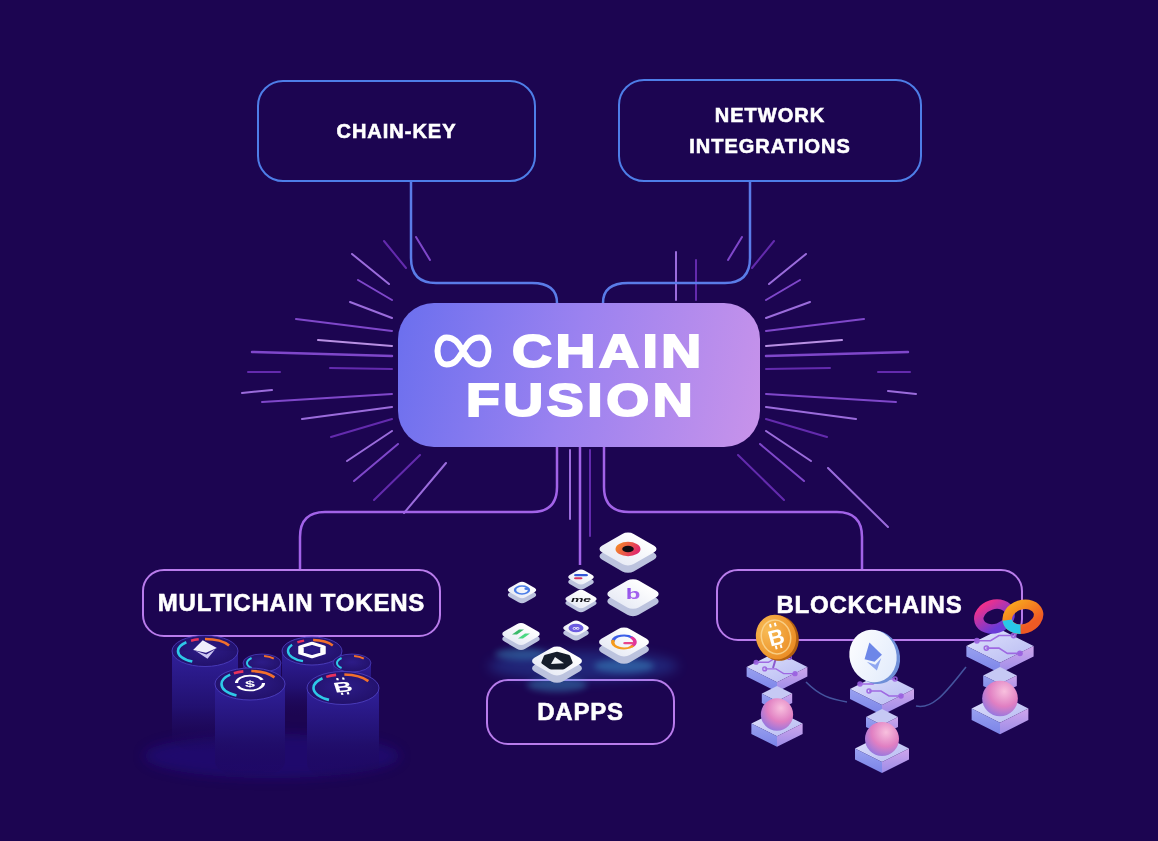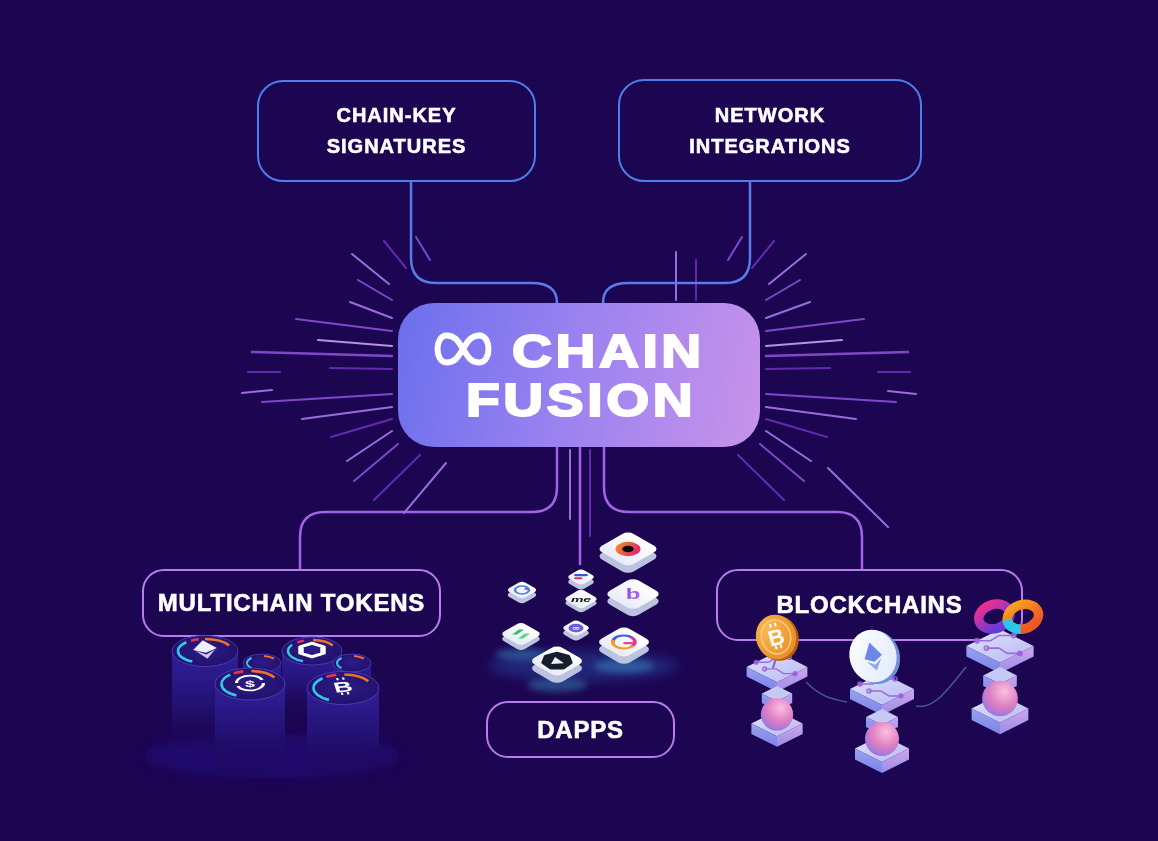--- a/index.html
+++ b/index.html
@@ -10,27 +10,27 @@
   #illus-svg{z-index:3;}
   .box{position:absolute;z-index:2;display:flex;flex-direction:column;align-items:center;
        justify-content:center;text-align:center;color:#fff;font-weight:700;
        -webkit-text-stroke:0.6px #fff;box-sizing:border-box;}
   .box-top{border:2.5px solid #4E7EE8;border-radius:26px;font-size:20px;line-height:1.55;
            letter-spacing:1px;}
   .box-bottom{border:2.5px solid #B97CEC;border-radius:22px;font-size:24px;letter-spacing:0.8px;}
   #box-chain-key{left:257px;top:80px;width:279px;height:102px;}
   #box-network{left:597px;top:79px;width:304px;height:103px;margin-left:21px;}
   #box-multichain{left:142px;top:569px;width:299px;height:68px;}
-  #box-dapps{left:486px;top:701px;width:189px;height:57px;}
+  #box-dapps{left:486px;top:679px;width:189px;height:66px;}
   #box-blockchains{left:716px;top:569px;width:307px;height:72px;}
   .hub{position:absolute;z-index:2;left:398px;top:303px;width:362px;height:144px;border-radius:36px;
        background:linear-gradient(102deg,#6B6FEE 0%,#9B82F0 48%,#C893EA 100%);
        display:flex;align-items:center;}
   .brand{display:flex;flex-direction:column;align-items:flex-start;padding-left:26px;gap:3px;}
-  .brand-row1{display:flex;align-items:flex-start;gap:10px;}
+  .brand-row1{display:flex;align-items:center;gap:10px;}
   .brand-line{display:inline-block;color:#fff;font-size:46px;font-weight:700;letter-spacing:3px;
               line-height:1;-webkit-text-stroke:2px #fff;transform:scaleX(1.2);
               transform-origin:0 50%;}
   .brand-row2{margin-left:42px;}
   .inf-logo{width:78px;height:42px;}
 </style>
 </head>
 <body>
 
 <div class="stage">
@@ -88,21 +88,20 @@
       <path d="M604,447 L604,487 Q604,512 629,512 L837,512 Q862,512 862,537 L862,569"></path>
     </g>
     <g fill="none" stroke="#44549E" stroke-width="1.6">
       <path d="M806,682 C820,696 830,699 847,702"></path>
       <path d="M916,706 C934,710 948,689 966,667"></path>
     </g>
   </svg>
 
   <div class="box box-top" id="box-chain-key">
     <span>CHAIN-KEY</span>
-    <span>SIGNATURES</span>
   </div>
   <div class="box box-top" id="box-network">
     <span>NETWORK</span>
     <span>INTEGRATIONS</span>
   </div>
 
   <div class="hub">
     <div class="brand">
       <div class="brand-row1">
         <svg class="inf-logo" viewBox="0 0 104 56">

